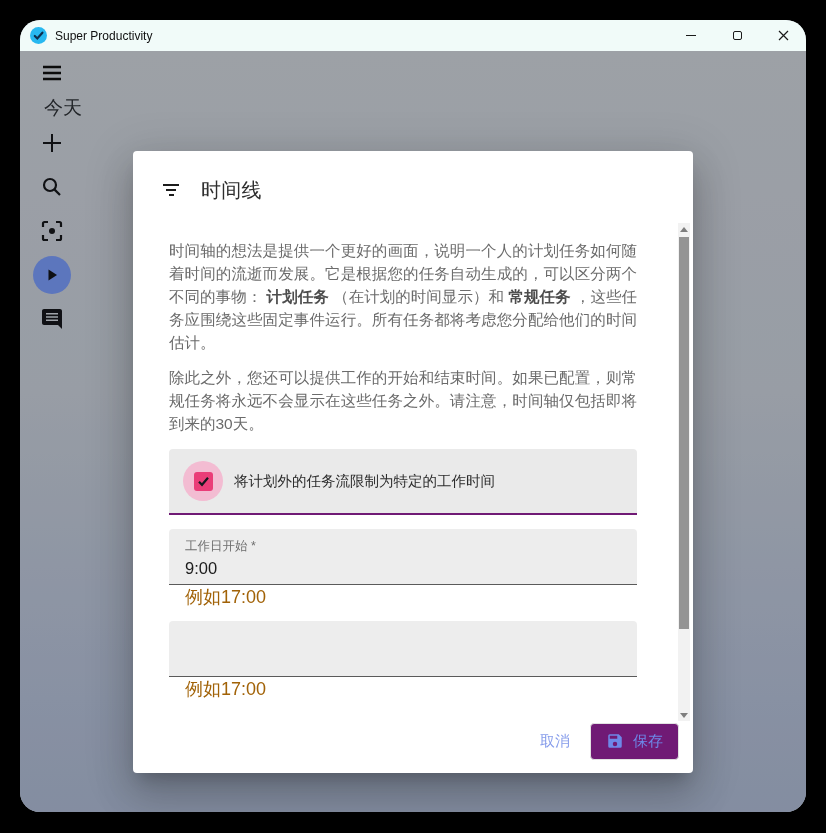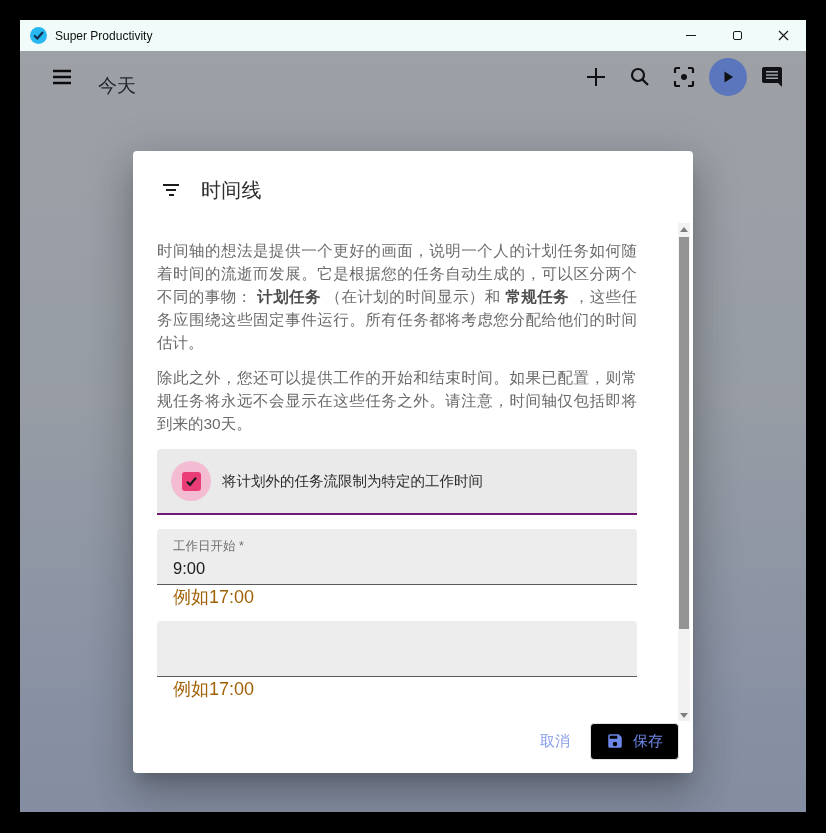--- a/index.html
+++ b/index.html
@@ -6,63 +6,64 @@
   html,body { width: 826px; height: 833px; }
   body {
     background: #000;
     font-family: "Liberation Sans", sans-serif;
     position: relative;
     overflow: hidden;
   }
   .window {
     position: absolute; left: 20px; top: 20px;
     width: 786px; height: 792px;
-    border-radius: 0; overflow: hidden;
+    border-radius: 20px; overflow: hidden;
     background: #9aa0aa;
   }
   
   .titlebar {
     height: 31px; background: #f1fbf9;
     display: flex; align-items: center; padding-left: 10px;
   }
   .titlebar-title { margin-left: 8px; font-size: 12px; color: #0f0f0f; }
   .win-controls { margin-left: auto; display: flex; height: 100%; }
   .win-btn { width: 46px; display: flex; align-items: center; justify-content: center; }
   .glyph-min { width: 10px; height: 1px; background: #1a1a1a; }
   .glyph-max { width: 9px; height: 9px; border: 1.2px solid #1a1a1a; border-radius: 2px; }
   
   .app-area {
     position: absolute; top: 31px; left: 0; right: 0; bottom: 0;
     background: linear-gradient(180deg, #d4d9e1 0%, #cdd4df 45%, #b8c4dc 85%, #b2bfd9 100%);
   }
   .backdrop { position: absolute; inset: 0; background: rgba(0,0,0,0.26); z-index: 1; }
   .toolbar {
-    height: 48px; display: flex; align-items: flex-end;
-    padding: 0 12px 0 20px;
+    height: 48px; display: flex; align-items: flex-start;
+    padding: 0 12px 0 10px;
+    flex-direction: column;
   }
   .tb-icon { width: 44px; height: 44px; display: flex; align-items: center; justify-content: center; flex: 0 0 auto; }
   .toolbar-title { margin-left: 14px; font-size: 19px; color: #2f3338; }
   .toolbar-spacer { flex: 1; }
   .play-circle {
     width: 38px; height: 38px; border-radius: 50%; background: #7d9fff;
     display: flex; align-items: center; justify-content: center;
   }
   
   .dialog {
     position: absolute; left: 113px; top: 100px; width: 560px; height: 622px;
     background: #fff; border-radius: 4px; z-index: 2;
     box-shadow: 0 11px 15px -7px rgba(0,0,0,.2), 0 24px 38px 3px rgba(0,0,0,.14), 0 9px 46px 8px rgba(0,0,0,.12);
     display: flex; flex-direction: column; justify-content: space-between;
   }
   .dialog-header { height: 72px; display: flex; align-items: center; gap: 21px; padding: 24px 24px 18px 29px; }
   .filter-icon { display: flex; flex-direction: column; align-items: center; gap: 3px; width: 18px; }
   .filter-icon i { display: block; height: 2px; background: #1c1c1c; }
   .filter-icon i:nth-child(1){ width: 16px; } .filter-icon i:nth-child(2){ width: 10px; } .filter-icon i:nth-child(3){ width: 5px; }
   .dialog-title { font-size: 20px; font-weight: 500; color: #2e2e2e; letter-spacing: .3px; }
-  .dialog-content { flex: 1; position: relative; overflow: hidden; padding: 16px 56px 0 24px; }
+  .dialog-content { flex: 1; position: relative; overflow: hidden; padding: 16px 56px 0 24px; margin-left: 12px; }
   .dialog-content p { font-size: 15.5px; line-height: 23px; color: #6b6b6b; margin: 0 0 12px; text-align: justify; }
   .dialog-content p.p2 { margin-bottom: 14px; }
   .dialog-content strong { color: #4d4d4d; font-weight: 700; }
   
   .checkbox-card {
     background: #eaeaea; border-radius: 4px 4px 0 0;
     border-bottom: 2px solid #701a75;
     height: 66px; display: flex; align-items: center; padding: 0 14px; margin-bottom: 14px;
   }
   .cb-ripple { width: 40px; height: 40px; border-radius: 50%; background: #f3bcd2; display: flex; align-items: center; justify-content: center; }
@@ -89,21 +90,21 @@
   .sb-thumb { position: absolute; left: 1px; right: 1px; top: 14px; height: 392px; background: #949494; }
   
   .dialog-footer { height: 52px; display: flex; align-items: center; justify-content: flex-end; gap: 2px; padding: 0 14px 12px; }
   .btn-cancel {
     border: none; background: transparent; cursor: pointer;
     color: #869ceb; font-size: 15px; padding: 8px 18px;
     font-family: "Liberation Sans", sans-serif;
   }
   .btn-save {
     display: flex; align-items: center; gap: 9px; cursor: pointer;
-    background: #000000; border: 1px solid #e2e2e2; border-radius: 4px;
+    background: #701a75; border: 1px solid #e2e2e2; border-radius: 4px;
     color: #6d88e8; font-size: 15px; padding: 7px 15px; height: 37px;
     font-family: "Liberation Sans", sans-serif;
   }
 </style>
 </head>
 <body>
 
 <div class="window">
 
   <div class="titlebar">

